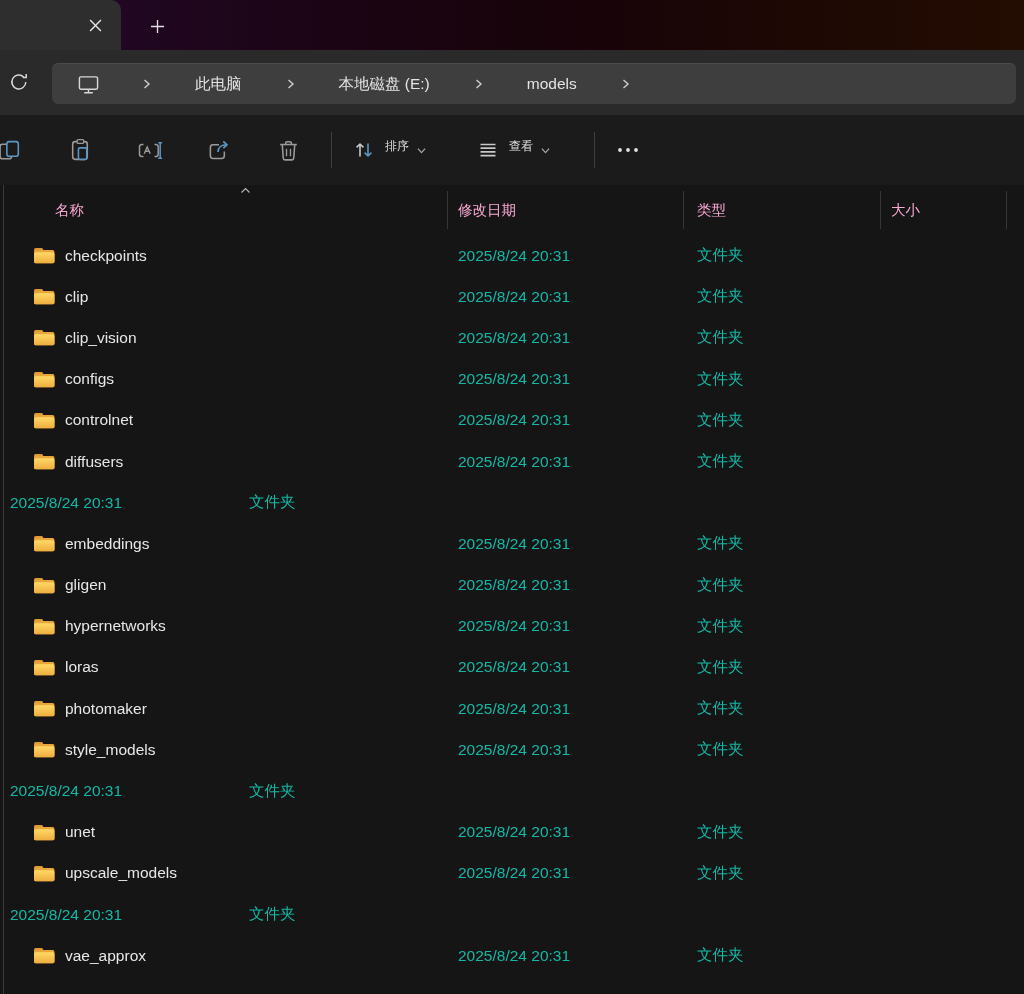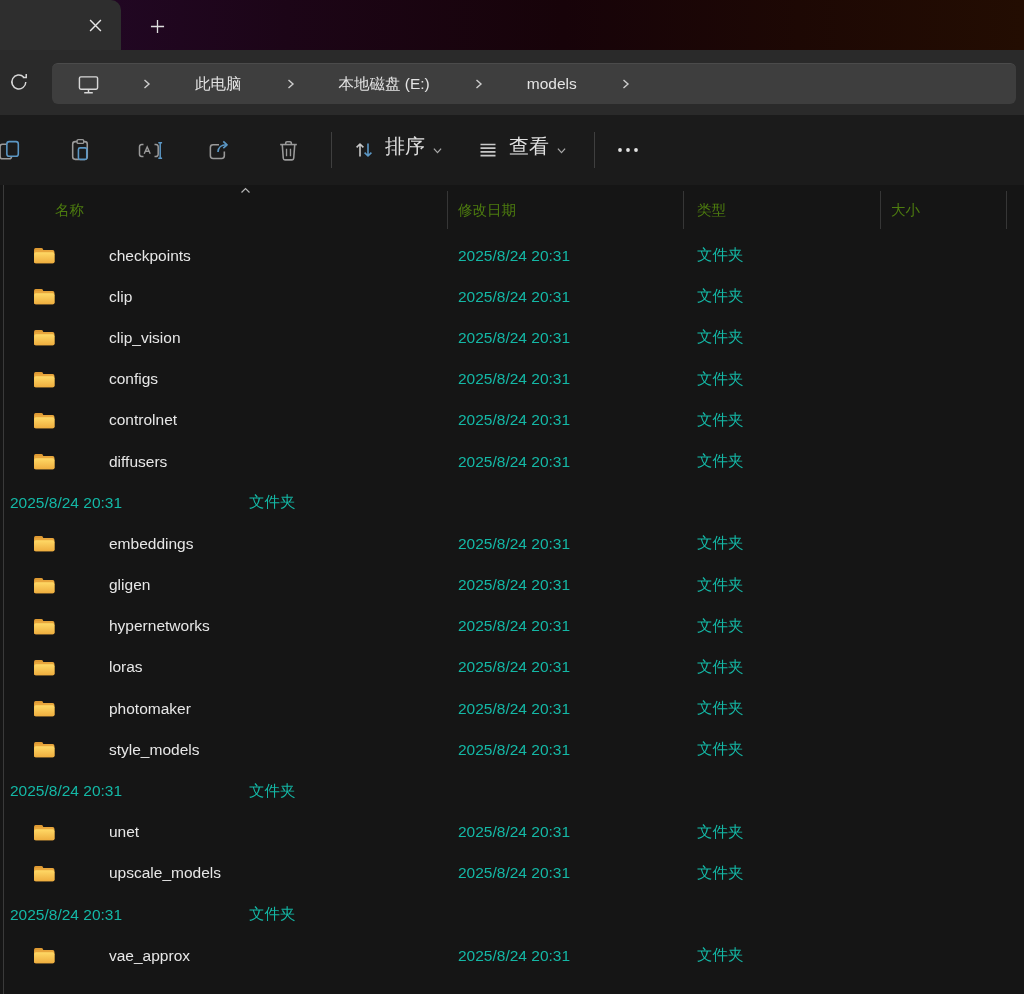--- a/index.html
+++ b/index.html
@@ -26,39 +26,39 @@
   .crumb-home { margin-left:25px; display:flex; align-items:center; }
   .crumb-sep { margin:0 0; padding:0 21px; display:flex; align-items:center; }
   .crumb { padding:0 2px; white-space:nowrap; }
 
   
   .toolbar { position:relative; width:1024px; height:70px; background:#1b1b1b; }
   .tbtn { position:absolute; top:13px; height:44px; display:flex; align-items:center;
     justify-content:center; border-radius:5px; }
   .icon-only { width:46px; }
   .tsep { position:absolute; top:17px; width:1px; height:36px; background:#3f3f3f; }
-  .tlabel { color:#e0e0e0; font-size:20px; margin:0 7px 8px 9px; }
+  .tlabel { color:#e0e0e0; font-size:12px; margin:0 7px 8px 9px; }
 
   
   .content { position:relative; width:1024px; height:809px; background:#151515; }
   .pane-sep { position:absolute; left:3px; top:0; bottom:0; width:1px; background:#3a3a3a; }
 
-  .hdr-row { position:relative; display:flex; height:50px; align-items:center; color:#4d7c0f; font-size:14.5px; }
+  .hdr-row { position:relative; display:flex; height:50px; align-items:center; color:#f9a8d4; font-size:14.5px; }
   .hdr-cell { height:38px; display:flex; align-items:center; border-right:1px solid #363636; }
   .hdr-rest { flex:1; }
   .sort-caret { position:absolute; left:240px; top:2px; }
 
   .c-name { width:448px; padding-left:55px; }
   .c-date { width:236px; padding-left:10px; }
   .c-type { width:197px; padding-left:13px; }
   .c-size { width:126px; padding-left:10px; }
 
   .rows { position:relative; }
   .row { display:flex; height:41.2px; align-items:center; font-size:15.5px; color:#d6d6d6; }
-  .row .c-name { padding-left:33px; display:flex; align-items:center; color:#e7e7e7;gap:44px; }
+  .row .c-name { padding-left:33px; display:flex; align-items:center; color:#e7e7e7; }
   .row .c-date, .row .c-type { color:#14b8a6; }
   .fname { margin-left:9px; }
   .folder-svg { flex:0 0 auto; }
 </style>
 </head>
 <body>
 
 <svg width="0" height="0" style="position:absolute">
   <defs>
     <linearGradient id="fgrad" x1="0" y1="0" x2="0" y2="1">

